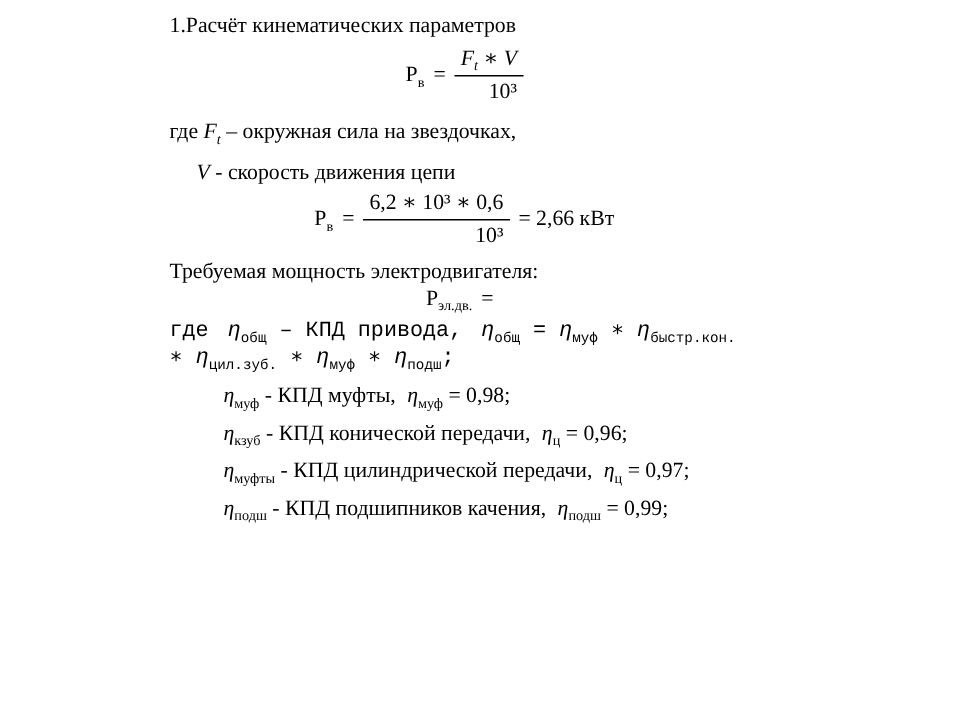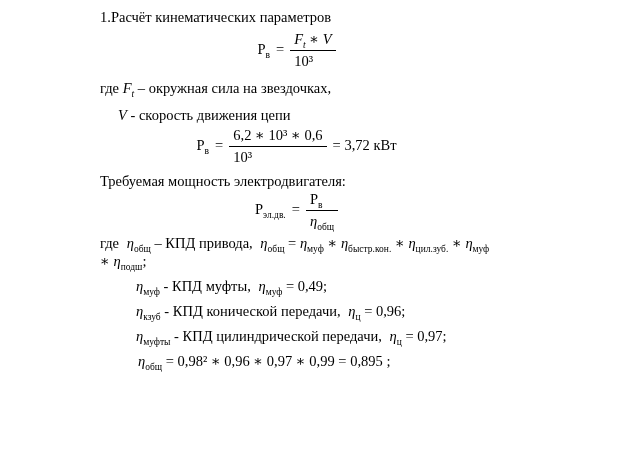--- a/index.html
+++ b/index.html
@@ -4,40 +4,40 @@
 <style>
   * { box-sizing: border-box; }
   html, body { margin: 0; padding: 0; }
   body {
     width: 642px; height: 475px;
     background: #ffffff; color: #000000;
     font-family: "Liberation Serif", "DejaVu Serif", serif;
     font-size: 14.5px;
     overflow: hidden;
   }
-  .page { padding: 8px 37px 0 100px; width: 530px; }
+  .page { padding: 8px 37px 0 100px; width: 530px; margin-left: 13px; }
   p, div { margin: 0; }
   .h { line-height: 18px; }
   .h2 { margin-top: 13px; }
   .intro {
     margin-top: 14px; line-height: 23px;
     text-indent: 47px; text-align: justify;
   }
   .body-line { line-height: 18px; }
   .where-ft { margin-top: 9px; }
   .where-v { margin-top: 9px; margin-left: 18px; }
   .formula { text-align: center; }
   .formula-1 { margin-top: 5px; }
   .formula-2 { margin-top: 3px; }
   .formula-3 { margin-top: 1px; }
   .required { margin-top: 6px; }
-  .eta-where { margin-top: 4px; }
+  .eta-where { margin-top: 4px; font-family: Liberation Mono, monospace; }
   .eta-line { margin-top: 7px; margin-left: 36px; line-height: 18px; }
   .eta-total { margin-top: 7px; margin-left: 38px; line-height: 18px; }
-  .frac { display: inline-block; vertical-align: middle; text-align: left; }
+  .frac { display: inline-block; vertical-align: middle; text-align: right; }
   .frac .num { display: block; padding: 0 4px 2px; border-bottom: 1px solid #000; line-height: 17px; }
   .frac .den { display: block; padding: 2px 4px 0; line-height: 17px; }
   .eq { margin: 0 6px; }
   .result { margin-left: 6px; }
   sub { font-size: 9.5px; line-height: 0; }
   i, .it { font-style: italic; }
   .eta { font-style: italic; }
   .eta-2 { margin-left: 4px; }
 </style>
 </head>
@@ -50,33 +50,33 @@
 
   <div class="formula formula-1">
     <span>P</span><sub>в</sub><span class="eq">=</span><span class="frac"><span class="num"><i>F</i><sub class="it">t</sub><span> ∗ </span><i>V</i></span><span class="den">10³</span></span>
   </div>
 
   <p class="body-line where-ft"><span>где </span><i>F</i><sub class="it">t</sub><span> – окружная сила на звездочках,</span></p>
 
   <p class="body-line where-v"><i>V</i><span> - скорость движения цепи</span></p>
 
   <div class="formula formula-2">
-    <span>P</span><sub>в</sub><span class="eq">=</span><span class="frac"><span class="num">6,2 ∗ 10³ ∗ 0,6</span><span class="den">10³</span></span><span class="result">= 3,72 кВт</span>
+    <span>P</span><sub>в</sub><span class="eq">=</span><span class="frac"><span class="num">6,2 ∗ 10³ ∗ 0,6</span><span class="den">10³</span></span><span class="result">= 2,66 кВт</span>
   </div>
 
   <p class="body-line required">Требуемая мощность электродвигателя:</p>
 
   <div class="formula formula-3">
-    <span>P</span><sub>эл.дв.</sub><span class="eq">=</span><span class="frac"><span class="num"><span>P</span><sub>в</sub></span><span class="den"><i class="eta">η</i><sub>общ</sub></span></span>
+    <span>P</span><sub>эл.дв.</sub><span class="eq">=</span>
   </div>
 
   <p class="body-line eta-where"><span>где </span><i class="eta eta-2">η</i><sub>общ</sub><span> – КПД привода, </span><i class="eta eta-2">η</i><sub>общ</sub><span> = </span><i class="eta">η</i><sub>муф</sub><span> ∗ </span><i class="eta">η</i><sub>быстр.кон.</sub><span> ∗ </span><i class="eta">η</i><sub>цил.зуб.</sub><span> ∗ </span><i class="eta">η</i><sub>муф</sub><span> ∗ </span><i class="eta">η</i><sub>подш</sub><span>;</span></p>
 
-  <p class="body-line eta-line"><i class="eta">η</i><sub>муф</sub><span> - КПД муфты, </span><i class="eta eta-2">η</i><sub>муф</sub><span> = 0,49;</span></p>
+  <p class="body-line eta-line"><i class="eta">η</i><sub>муф</sub><span> - КПД муфты, </span><i class="eta eta-2">η</i><sub>муф</sub><span> = 0,98;</span></p>
 
   <p class="body-line eta-line"><i class="eta">η</i><sub>кзуб</sub><span> - КПД конической передачи, </span><i class="eta eta-2">η</i><sub>ц</sub><span> = 0,96;</span></p>
 
   <p class="body-line eta-line"><i class="eta">η</i><sub>муфты</sub><span> - КПД цилиндрической передачи, </span><i class="eta eta-2">η</i><sub>ц</sub><span> = 0,97;</span></p>
 
+  <p class="body-line eta-line"><i class="eta">η</i><sub>подш</sub><span> - КПД подшипников качения, </span><i class="eta eta-2">η</i><sub>подш</sub><span> = 0,99;</span></p>
 
-  <p class="body-line eta-total"><i class="eta">η</i><sub>общ</sub><span> = 0,98² ∗ 0,96 ∗ 0,97 ∗ 0,99 = 0,895 ;</span></p>
 
 </div>
 
 </body></html>

